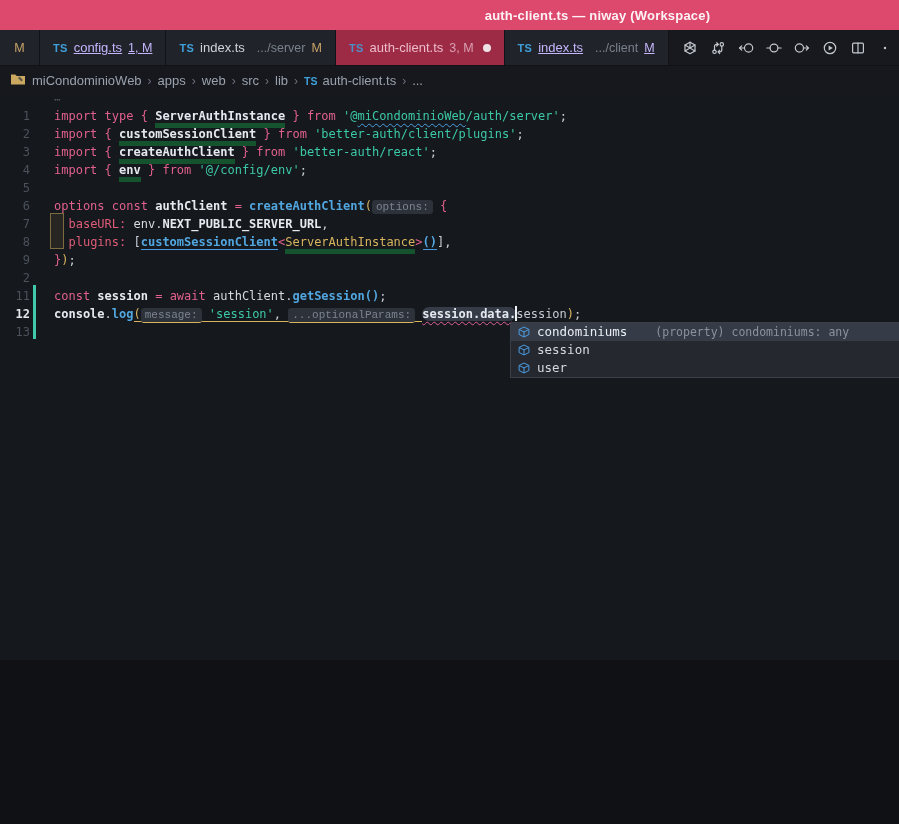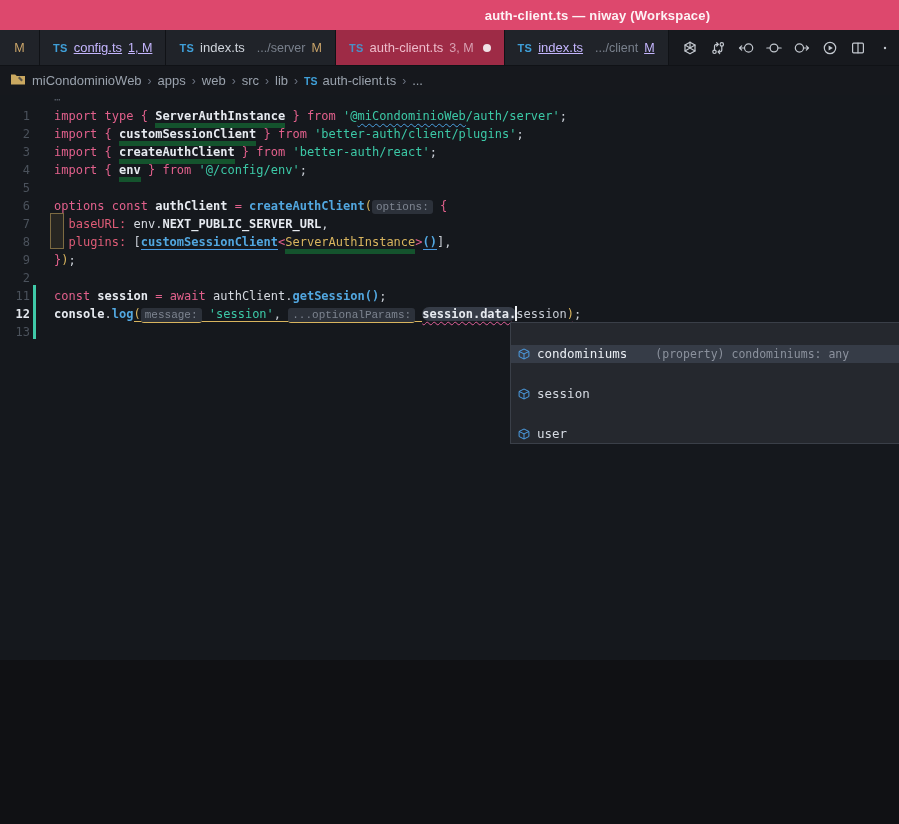--- a/index.html
+++ b/index.html
@@ -98,21 +98,21 @@
     border:1px solid #7d6b42; background:rgba(105,92,55,.22);
   }
   
   .suggest {
     position:absolute; left:510px; top:227px; width:389px;
     background:#25282e; border:1px solid #3a3f48; border-right:none;
     font-family:"DejaVu Sans Mono", monospace; font-size:12.5px;
   }
   .sg-row {
     height:18px; display:flex; align-items:center; gap:6px; padding:0 6px;
-    cursor:pointer; white-space:nowrap; overflow:hidden;margin-top:22px;
+    cursor:pointer; white-space:nowrap; overflow:hidden;
   }
   .sg-row.selected { background:#363c47; }
   .sg-label { color:#d5dae2; }
   .sg-row.selected .sg-label { color:#e9edf3; }
   .sg-detail { color:#8b919d; font-size:11.5px; margin-left:22px; }
   .sg-icon { width:14px; height:14px; flex:0 0 auto; display:flex; }
 </style>
 </head>
 <body>
 

